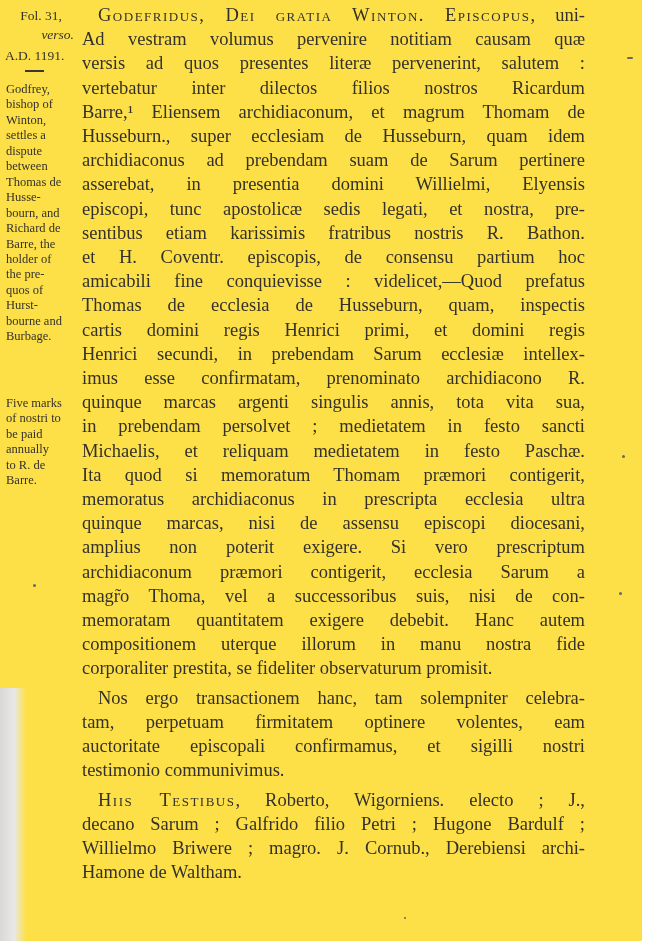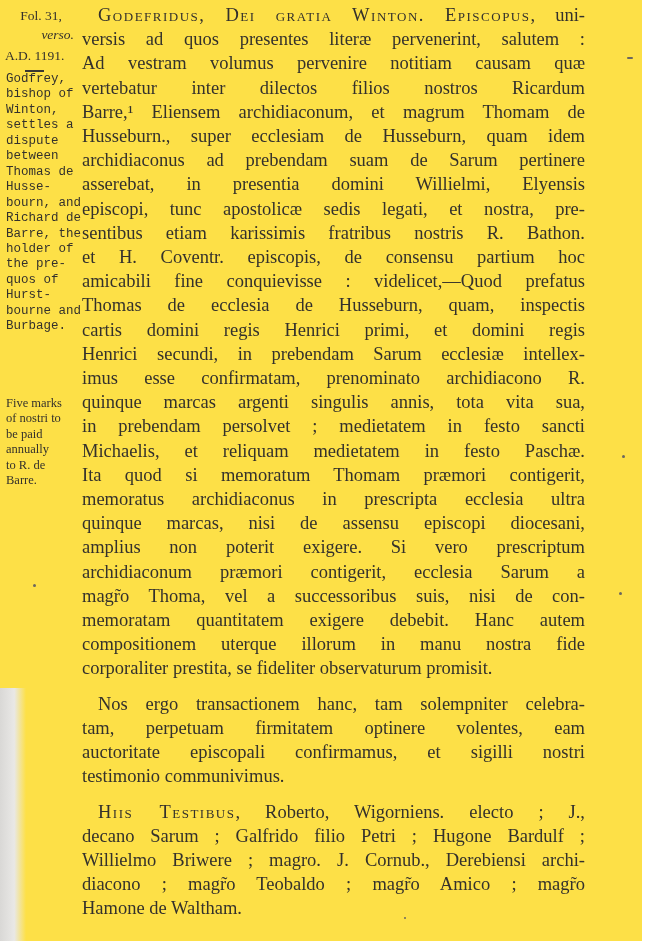--- a/index.html
+++ b/index.html
@@ -23,30 +23,30 @@
   .date-note {
     position: absolute; top: 47px; left: 5px; width: 72px;
     font-size: 13.5px; line-height: 18px; text-align: left;
   }
   .margin-rule {
     position: absolute; top: 70px; left: 25px; width: 19px; height: 2px;
     background: #3a3732;
   }
   .m-note { position: absolute; left: 6px; width: 76px; font-size: 12.5px; }
   .m-note .mn-line { line-height: 15.45px; white-space: nowrap; }
-  .note-summary { top: 72px; font-family: Liberation Mono, monospace; }
+  .note-summary { top: 82px; }
   .note-payment { top: 396px; }
 
   
   .body-col {
     position: absolute; left: 82px; top: 3px; width: 503px;
     font-size: 18.5px;
   }
   .para { margin: 0; }
-  .para + .para { margin-top: 11px; }
+  .para + .para { margin-top: 5px; }
   .line {
     line-height: 24.2px;
     text-align: justify;
     text-align-last: justify;
   }
   .line.indent { text-indent: 16px; }
   .line.last { text-align-last: left; }
   .sc { font-variant: small-caps; letter-spacing: 1.5px; }
 
   
@@ -98,22 +98,22 @@
         <div class="mn-line">be paid</div>
         <div class="mn-line">annually</div>
         <div class="mn-line">to R. de</div>
         <div class="mn-line">Barre.</div>
       </div>
   </aside>
 
   <main class="body-col" id="body-main">
       <div class="para">
         <div class="line indent"><span class="sc">Godefridus, Dei gratia Winton. Episcopus,</span><span> uni-</span></div>
+        <div class="line">Ad vestram volumus pervenire notitiam causam quæ</div>
         <div class="line">versis ad quos presentes literæ pervenerint, salutem :</div>
-        <div class="line">Ad vestram volumus pervenire notitiam causam quæ</div>
         <div class="line">vertebatur inter dilectos filios nostros Ricardum</div>
         <div class="line">Barre,¹ Eliensem archidiaconum, et magrum Thomam de</div>
         <div class="line">Husseburn., super ecclesiam de Husseburn, quam idem</div>
         <div class="line">archidiaconus ad prebendam suam de Sarum pertinere</div>
         <div class="line">asserebat, in presentia domini Willielmi, Elyensis</div>
         <div class="line">episcopi, tunc apostolicæ sedis legati, et nostra, pre-</div>
         <div class="line">sentibus etiam karissimis fratribus nostris R. Bathon.</div>
         <div class="line">et H. Coventr. episcopis, de consensu partium hoc</div>
         <div class="line">amicabili fine conquievisse : videlicet,—Quod prefatus</div>
         <div class="line">Thomas de ecclesia de Husseburn, quam, inspectis</div>
@@ -136,21 +136,20 @@
       <div class="para">
         <div class="line indent">Nos ergo transactionem hanc, tam solempniter celebra-</div>
         <div class="line">tam, perpetuam firmitatem optinere volentes, eam</div>
         <div class="line">auctoritate episcopali confirmamus, et sigilli nostri</div>
         <div class="line last">testimonio communivimus.</div>
       </div>
       <div class="para">
         <div class="line indent"><span class="sc">Hiis Testibus</span><span>, Roberto, Wigorniens. electo ; J.,</span></div>
         <div class="line">decano Sarum ; Galfrido filio Petri ; Hugone Bardulf ;</div>
         <div class="line">Willielmo Briwere ; magro. J. Cornub., Derebiensi archi-</div>
-        <div class="line">diacono ; magr̃o Teobaldo ; magr̃o Amico ; magr̃o</div>
         <div class="line last">Hamone de Waltham.</div>
       </div>
     </main>
 
   <div class="edge-shadow"></div>
   <div class="speck speck-1"></div>
   <div class="speck speck-2"></div>
   <div class="speck speck-3"></div>
   <div class="speck speck-4"></div>
   <div class="speck speck-5"></div>

